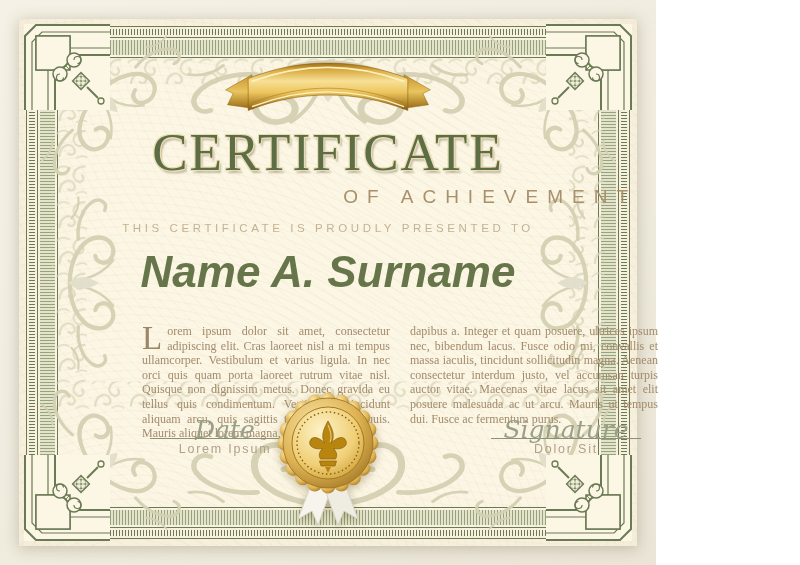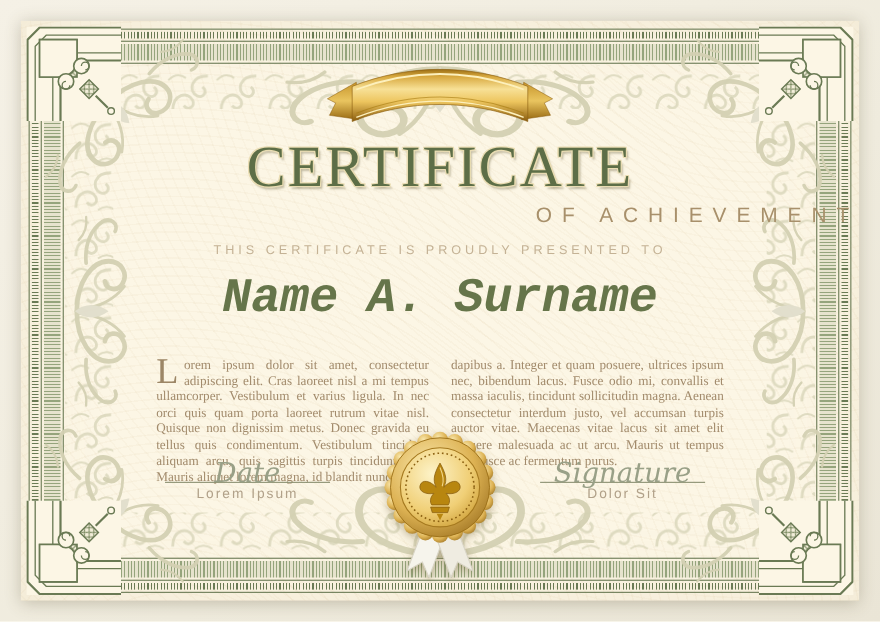--- a/index.html
+++ b/index.html
@@ -1,17 +1,17 @@
 <!DOCTYPE html>
 <html><head>
 <meta charset="utf-8">
 <style>
   html,body{margin:0;padding:0;}
   body{width:800px;height:565px;overflow:hidden;font-family:"Liberation Serif",serif;}
-  .stage{position:relative;width:800px;height:565px;background:#f1ede1;
+  .stage{position:relative;width:656px;height:565px;background:#f1ede1;
          background-image:linear-gradient(145deg,#f5f1e6 0%,#efebdd 60%,#eae5d6 100%);}
   .cert{position:absolute;inset:19px;background:#fcf6e5;
         box-shadow:0 2px 14px rgba(90,80,50,.30), inset 0 0 70px rgba(176,154,104,.14);}
   
   .cert::before{content:"";position:absolute;inset:0;pointer-events:none;
         background-image:
           repeating-radial-gradient(circle at 18% 120%, rgba(198,168,116,.06) 0 1.4px, rgba(0,0,0,0) 1.4px 8px),
           repeating-radial-gradient(circle at 88% -15%, rgba(198,168,116,.05) 0 1.4px, rgba(0,0,0,0) 1.4px 9px);}
   
   .edge{position:absolute;background-repeat:no-repeat;}
@@ -58,21 +58,21 @@
   .title{position:absolute;left:0;right:0;top:103px;margin:0;
         font-family:"Liberation Serif",serif;font-weight:normal;
         font-size:53px;letter-spacing:2px;color:#5d6e47;
         text-shadow:-1px -1px 0 #e9dcb2,1px -1px 0 #e9dcb2,-1px 1px 0 #e9dcb2,1px 1px 0 #e9dcb2,2px 3px 2px rgba(104,94,56,.40);}
   .subtitle{position:absolute;left:0;right:0;top:167px;margin:0;
         font-family:"Liberation Sans",sans-serif;font-weight:normal;
         font-size:19px;letter-spacing:9px;color:#a8906b;text-align:right;}
   .presented{position:absolute;left:0;right:0;top:203px;margin:0;
         font-family:"Liberation Sans",sans-serif;font-size:11.5px;letter-spacing:3.6px;color:#c4b295;}
   .name{position:absolute;left:0;right:0;top:228px;margin:0;
-        font-family:Liberation Mono, monospace;font-style:italic;font-weight:bold;
+        font-family:Liberation Sans, sans-serif;font-style:italic;font-weight:bold;
         font-size:44px;color:#66754a;}
   .bodytext{position:absolute;left:123px;top:305px;width:516px;display:flex;gap:20px;
         font-family:"Liberation Serif",serif;font-size:12px;line-height:14.6px;
         color:#a28b6c;text-align:justify;}
   .bodytext p{margin:0;flex:1;}
   .col-left::first-letter{float:left;font-size:33px;line-height:26px;padding:1px 5px 0 0;color:#9c8666;}
   .sign-block{position:absolute;width:150px;text-align:center;}
   .date-block{left:131px;top:398px;}
   .sig-block{left:472px;top:398px;}
   .script-label{font-family:"DejaVu Serif",serif;font-style:italic;font-size:25px;

